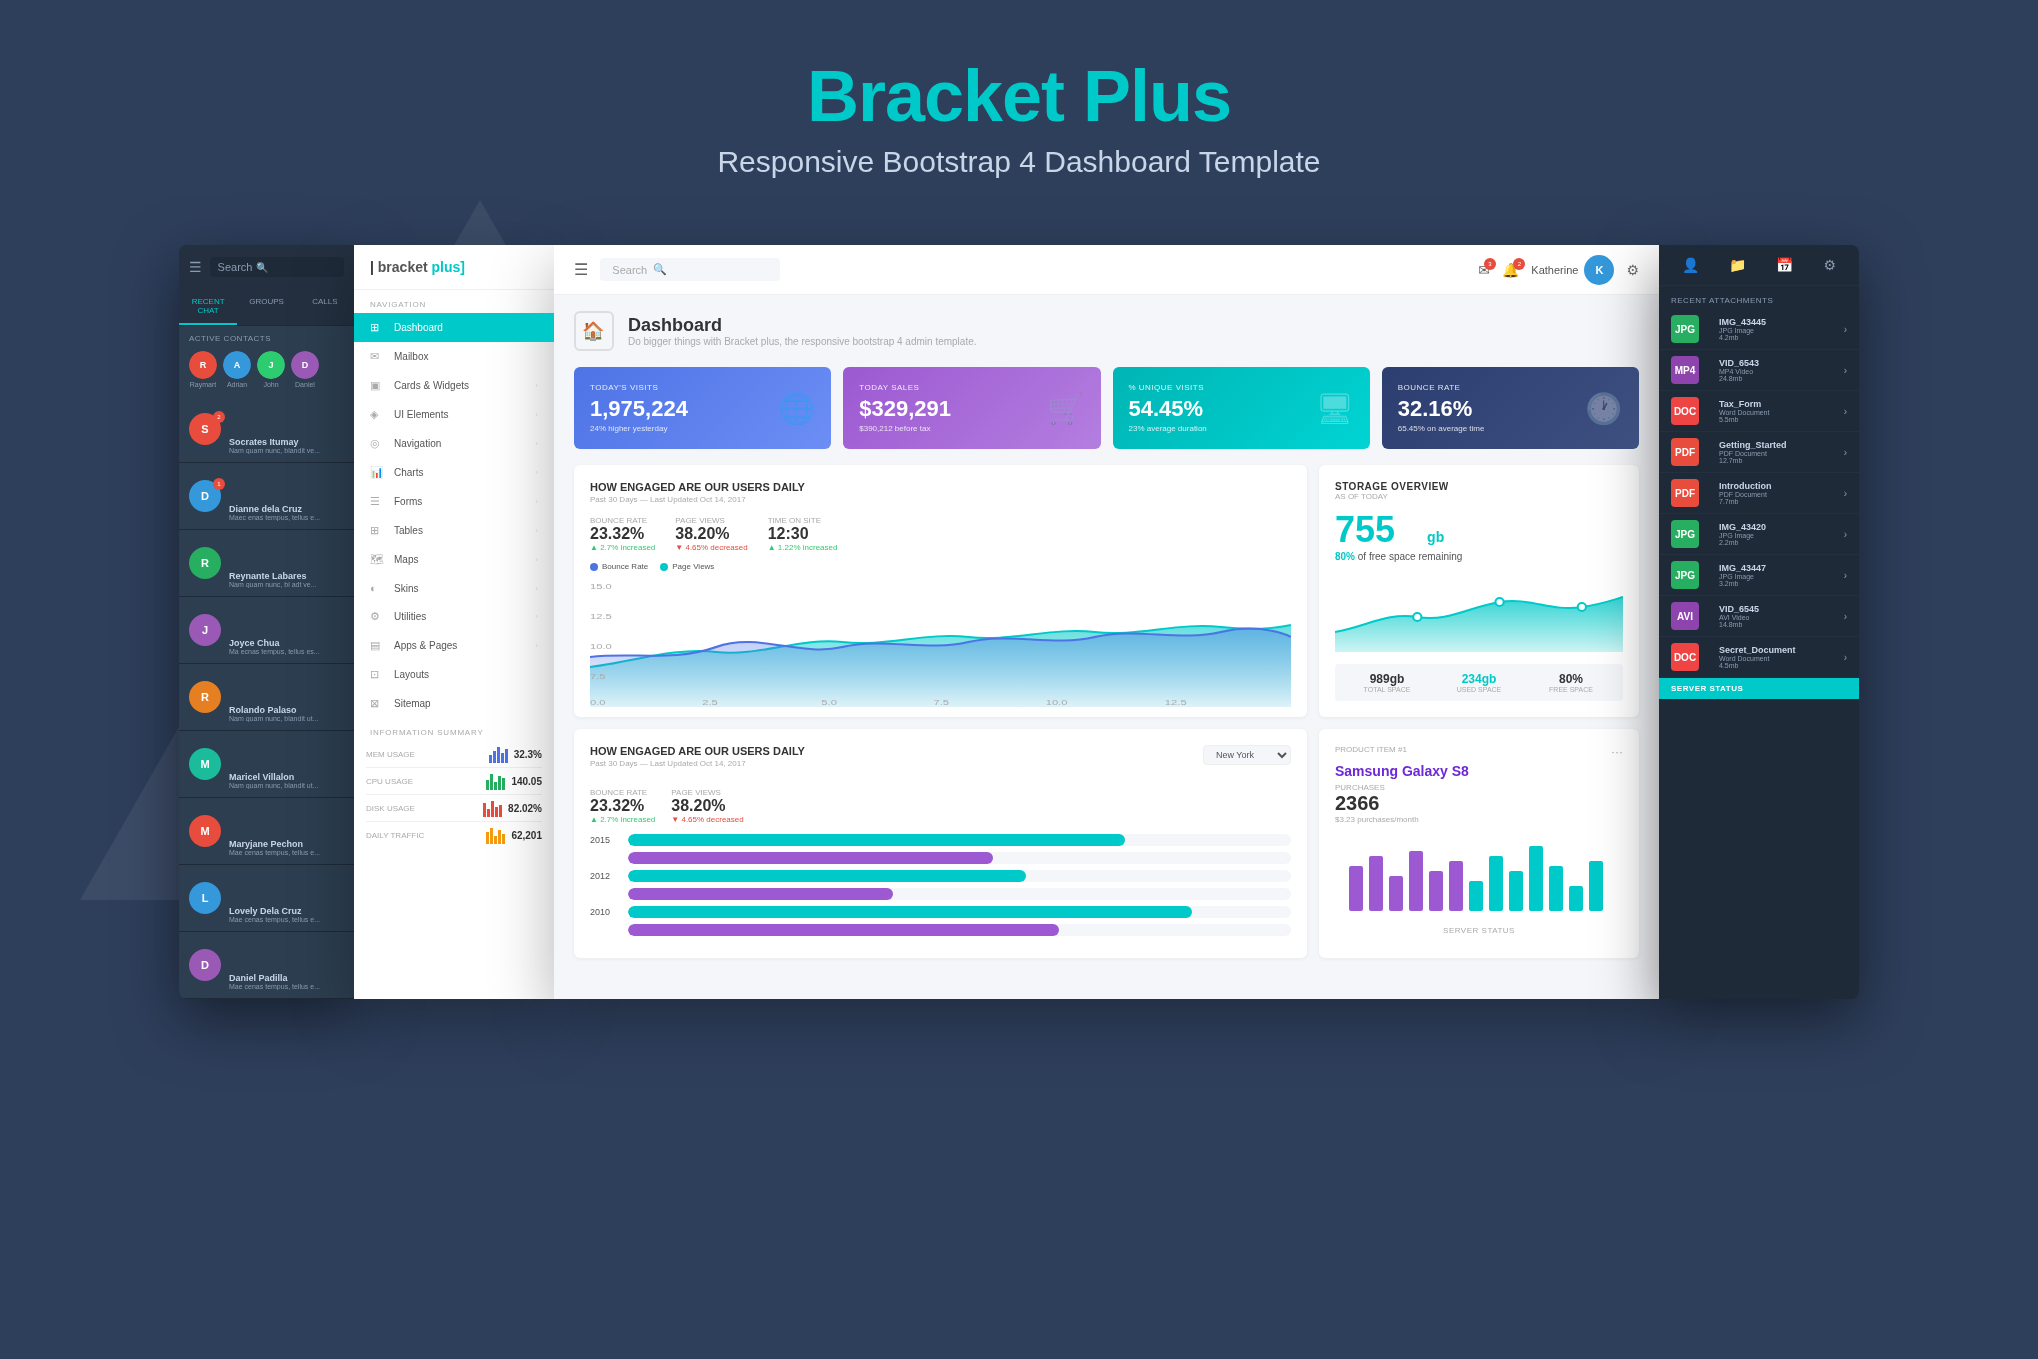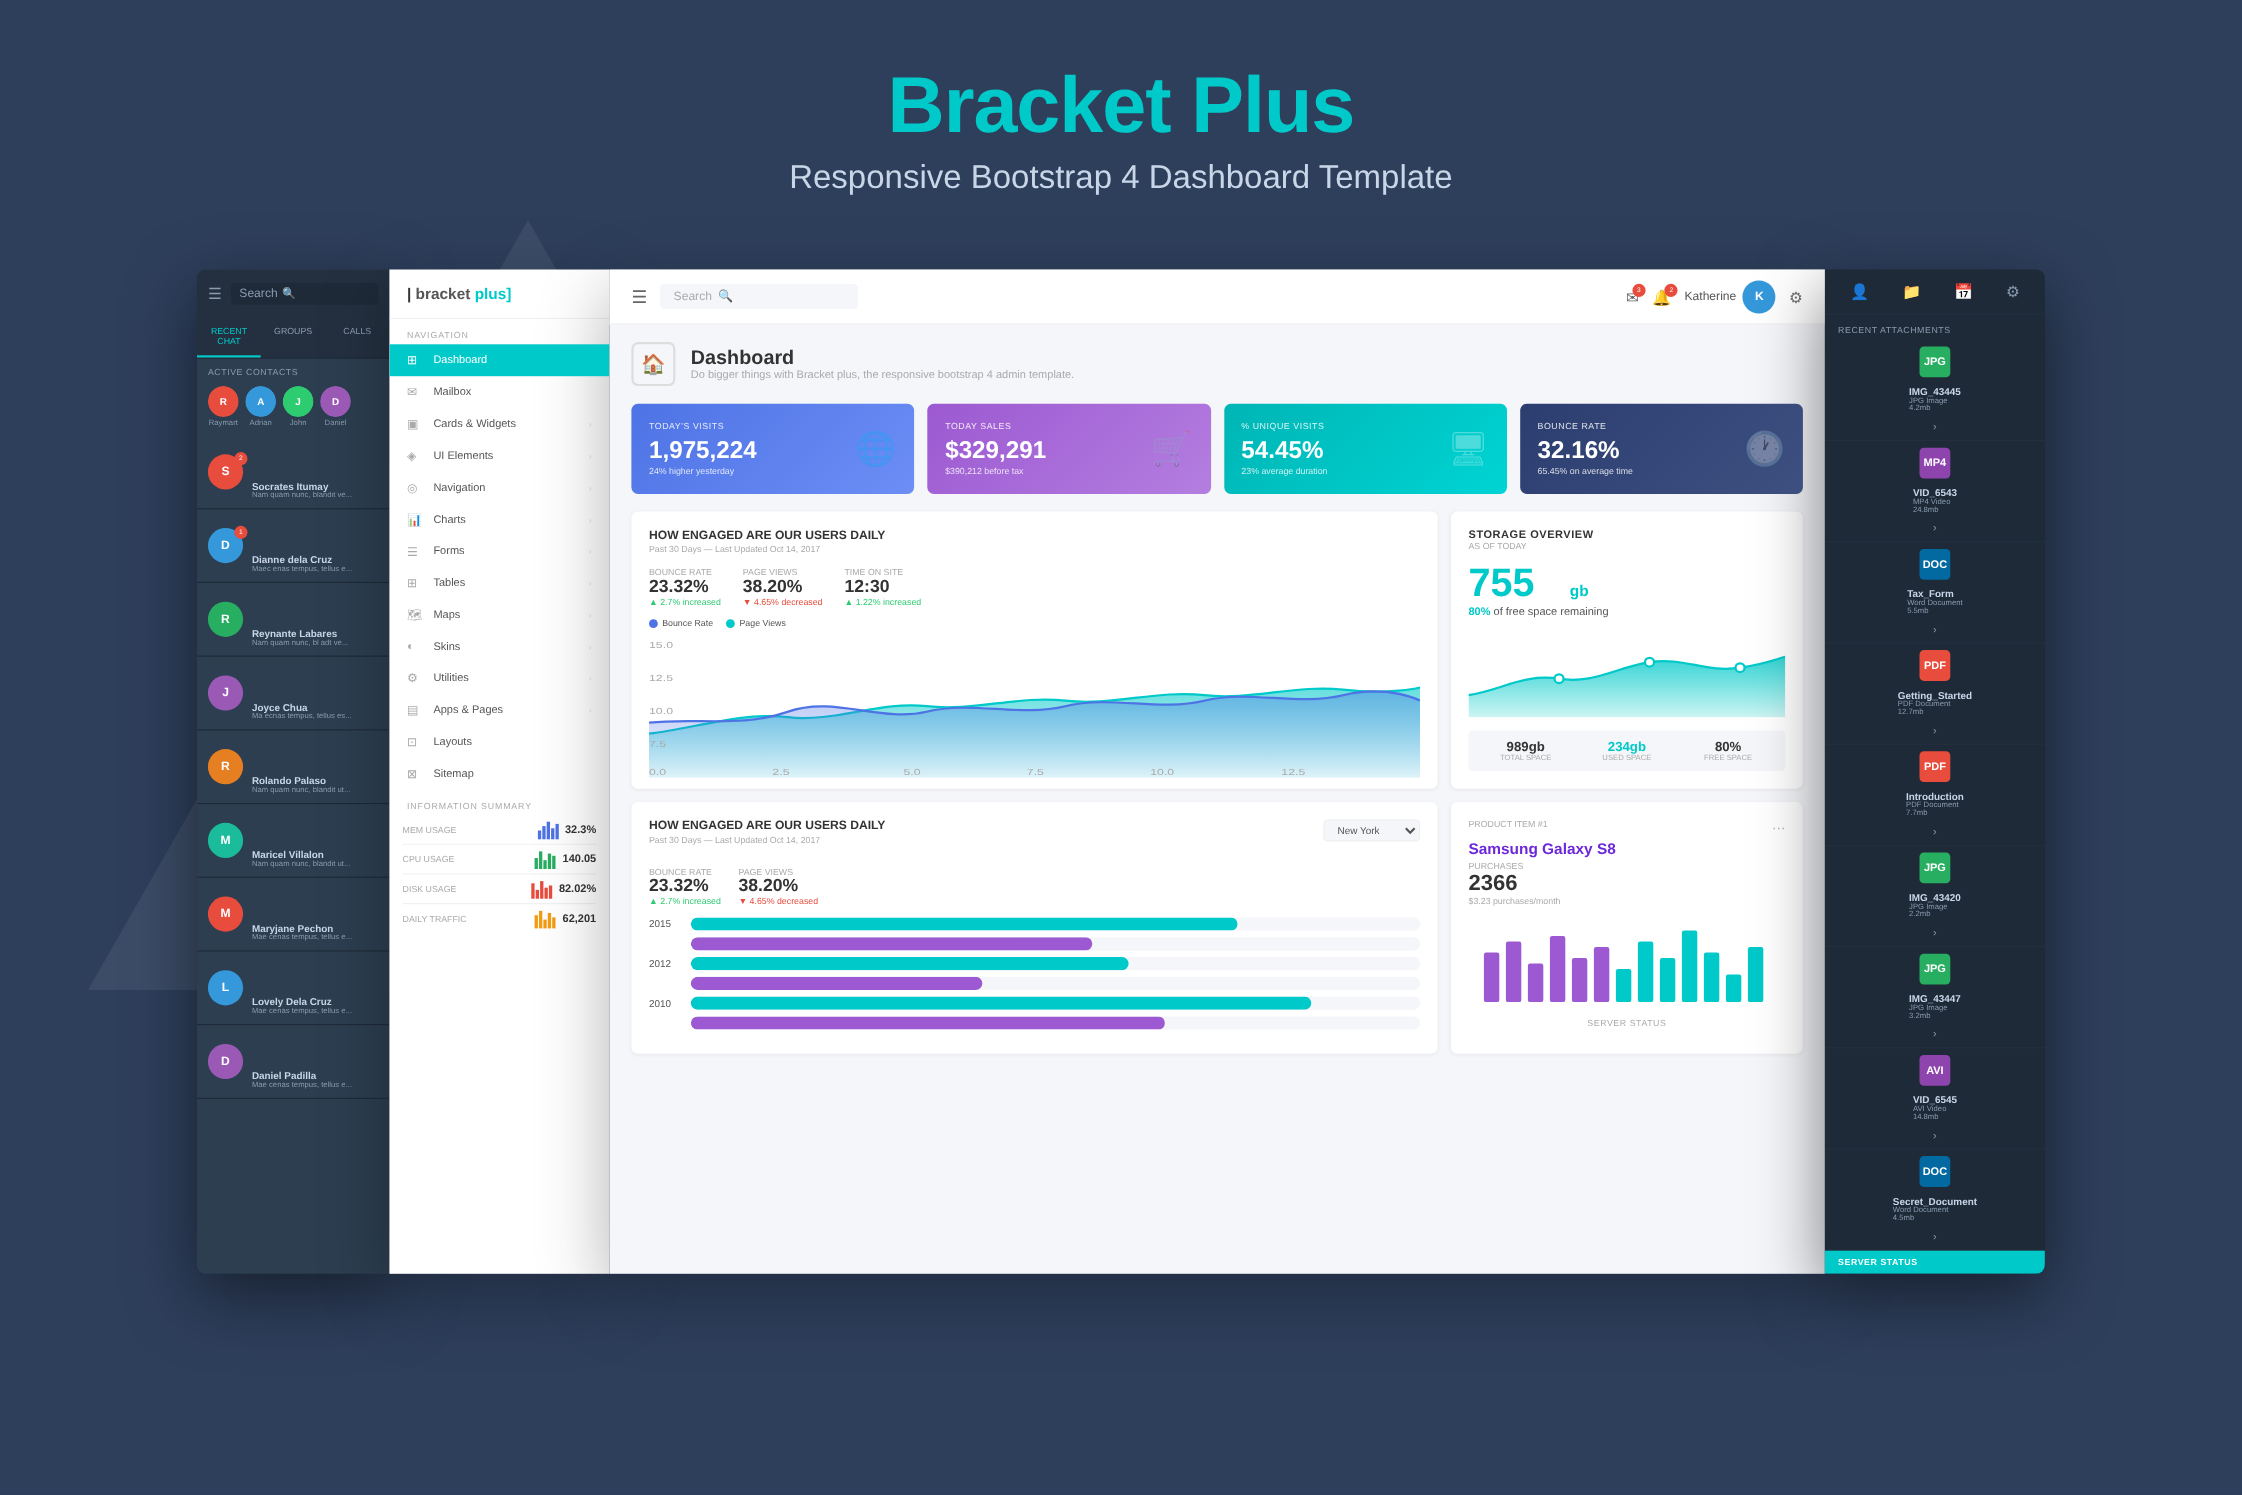--- a/index.html
+++ b/index.html
@@ -458,35 +458,34 @@
       font-size: 8px;
       color: #8a9bb0;
       text-transform: uppercase;
       letter-spacing: 0.5px;
     }
 
     .attachment-item {
       display: flex;
       align-items: center;
       padding: 6px 12px;
-      gap: 8px;
+      gap: 20px;
       border-bottom: 1px solid #243040;
       cursor: pointer;
-      flex-direction: column;
     }
     .attachment-icon {
       width: 28px; height: 28px;
       border-radius: 4px;
       display: flex; align-items: center; justify-content: center;
       font-size: 10px; font-weight: bold; color: #fff;
       flex-shrink: 0;
     }
     .att-green { background: #27ae60; }
     .att-purple { background: #8e44ad; }
-    .att-blue { background: #0369a1; }
+    .att-blue { background: #ef4444; }
     .att-red { background: #e74c3c; }
     .attachment-info { flex: 1; min-width: 0; }
     .attachment-name { font-size: 9px; font-weight: 600; color: #c8d6e8; }
     .attachment-meta { font-size: 7px; color: #8a9bb0; }
     .attachment-more { color: #8a9bb0; font-size: 10px; }
 
     
     .server-status-bar {
       background: #00c9c9;
       padding: 6px 12px;

